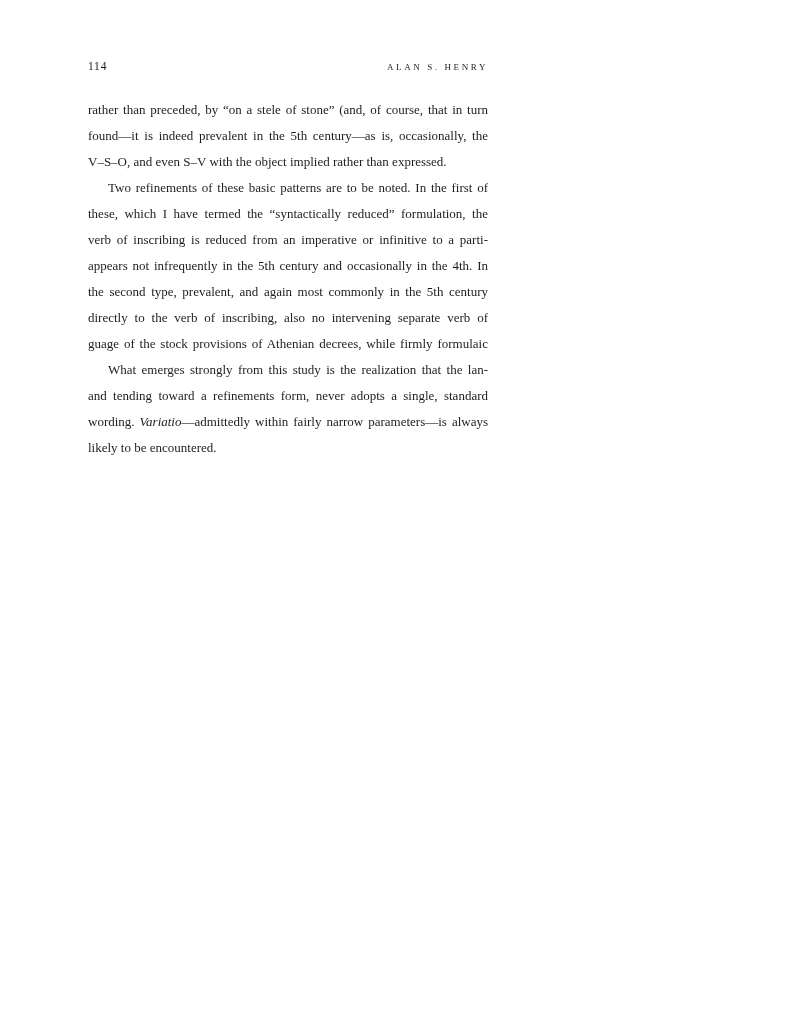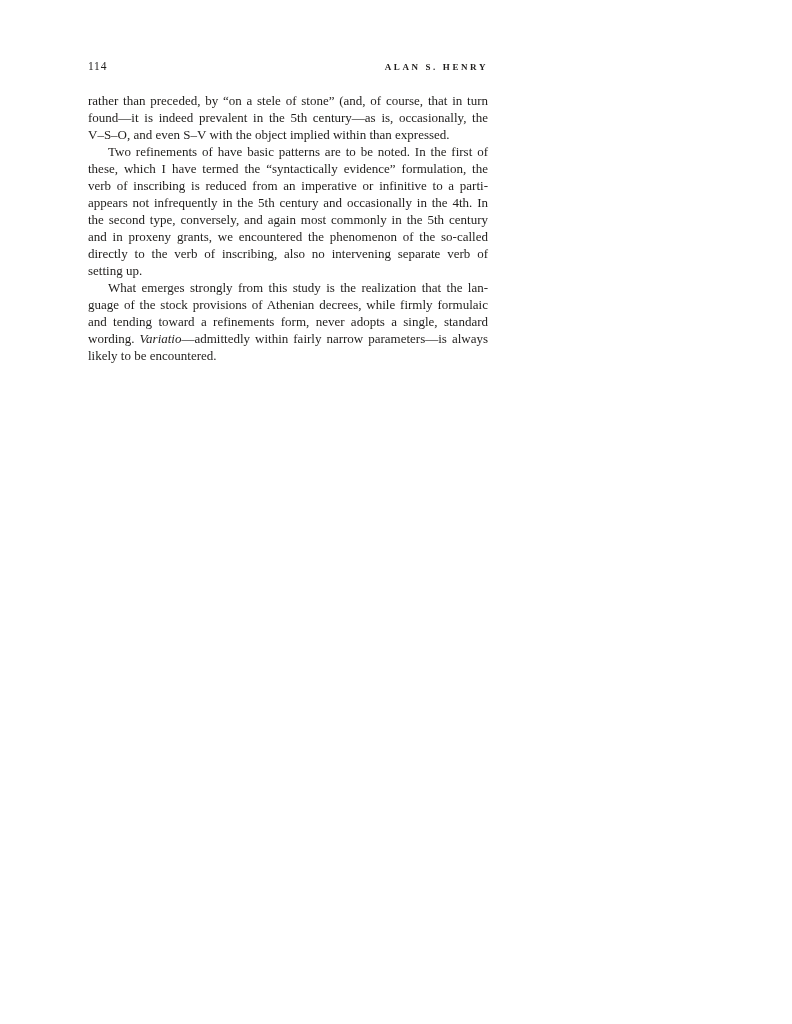--- a/index.html
+++ b/index.html
@@ -29,38 +29,39 @@
     justify-content: space-between;
     align-items: baseline;
   }
   .page-number {
     font-size: 11.5px;
     letter-spacing: 0.8px;
     font-variant-numeric: oldstyle-nums;
   }
   .running-head {
     font-size: 9px;
-    font-weight: 700;
+    font-weight: 400;
     letter-spacing: 2.6px;
     text-transform: uppercase;
     white-space: nowrap;
   }
   .text-block {
     position: absolute;
     top: 92px; left: 88px;
     width: 400px;
   }
   .line {
     font-size: 13px;
     line-height: 17px;
     height: 17px;
     text-align: justify;
     text-align-last: justify;
     white-space: normal;
     overflow: visible;
+    margin-top: 9px;
   }
   .line.last {
     text-align-last: left;
   }
   .line.indent {
     text-indent: 20px;
   }
   .italic { font-style: italic; }
 </style>
 </head>
@@ -68,33 +69,31 @@
 
 <div class="page">
   <div class="page-header">
     <span class="page-number">114</span>
     <span class="running-head">ALAN S. HENRY</span>
   </div>
   <div class="text-block">
       <div>
         <div class="line"><span>rather than preceded, by “on a stele of stone” (and, of course, that in turn</span></div>
         <div class="line"><span>found—it is indeed prevalent in the 5th century—as is, occasionally, the</span></div>
-        <div class="line last"><span>V–S–O, and even S–V with the object implied within than expressed.</span></div>
+        <div class="line last"><span>V–S–O, and even S–V with the object implied rather than expressed.</span></div>
       </div>
       <div>
-        <div class="line indent"><span>Two refinements of have basic patterns are to be noted. In the first of</span></div>
-        <div class="line"><span>these, which I have termed the “syntactically evidence” formulation, the</span></div>
+        <div class="line indent"><span>Two refinements of these basic patterns are to be noted. In the first of</span></div>
+        <div class="line"><span>these, which I have termed the “syntactically reduced” formulation, the</span></div>
         <div class="line"><span>verb of inscribing is reduced from an imperative or infinitive to a parti-</span></div>
         <div class="line"><span>appears not infrequently in the 5th century and occasionally in the 4th. In</span></div>
-        <div class="line"><span>the second type, conversely, and again most commonly in the 5th century</span></div>
-        <div class="line"><span>and in proxeny grants, we encountered the phenomenon of the so-called</span></div>
+        <div class="line"><span>the second type, prevalent, and again most commonly in the 5th century</span></div>
         <div class="line"><span>directly to the verb of inscribing, also no intervening separate verb of</span></div>
-        <div class="line last"><span>setting up.</span></div>
       </div>
       <div>
+        <div class="line"><span>guage of the stock provisions of Athenian decrees, while firmly formulaic</span></div>
         <div class="line indent"><span>What emerges strongly from this study is the realization that the lan-</span></div>
-        <div class="line"><span>guage of the stock provisions of Athenian decrees, while firmly formulaic</span></div>
         <div class="line"><span>and tending toward a refinements form, never adopts a single, standard</span></div>
         <div class="line"><span>wording. </span><span class="italic">Variatio</span><span>—admittedly within fairly narrow parameters—is always</span></div>
         <div class="line last"><span>likely to be encountered.</span></div>
       </div>
     </div>
 </div>
 
 </body></html>

